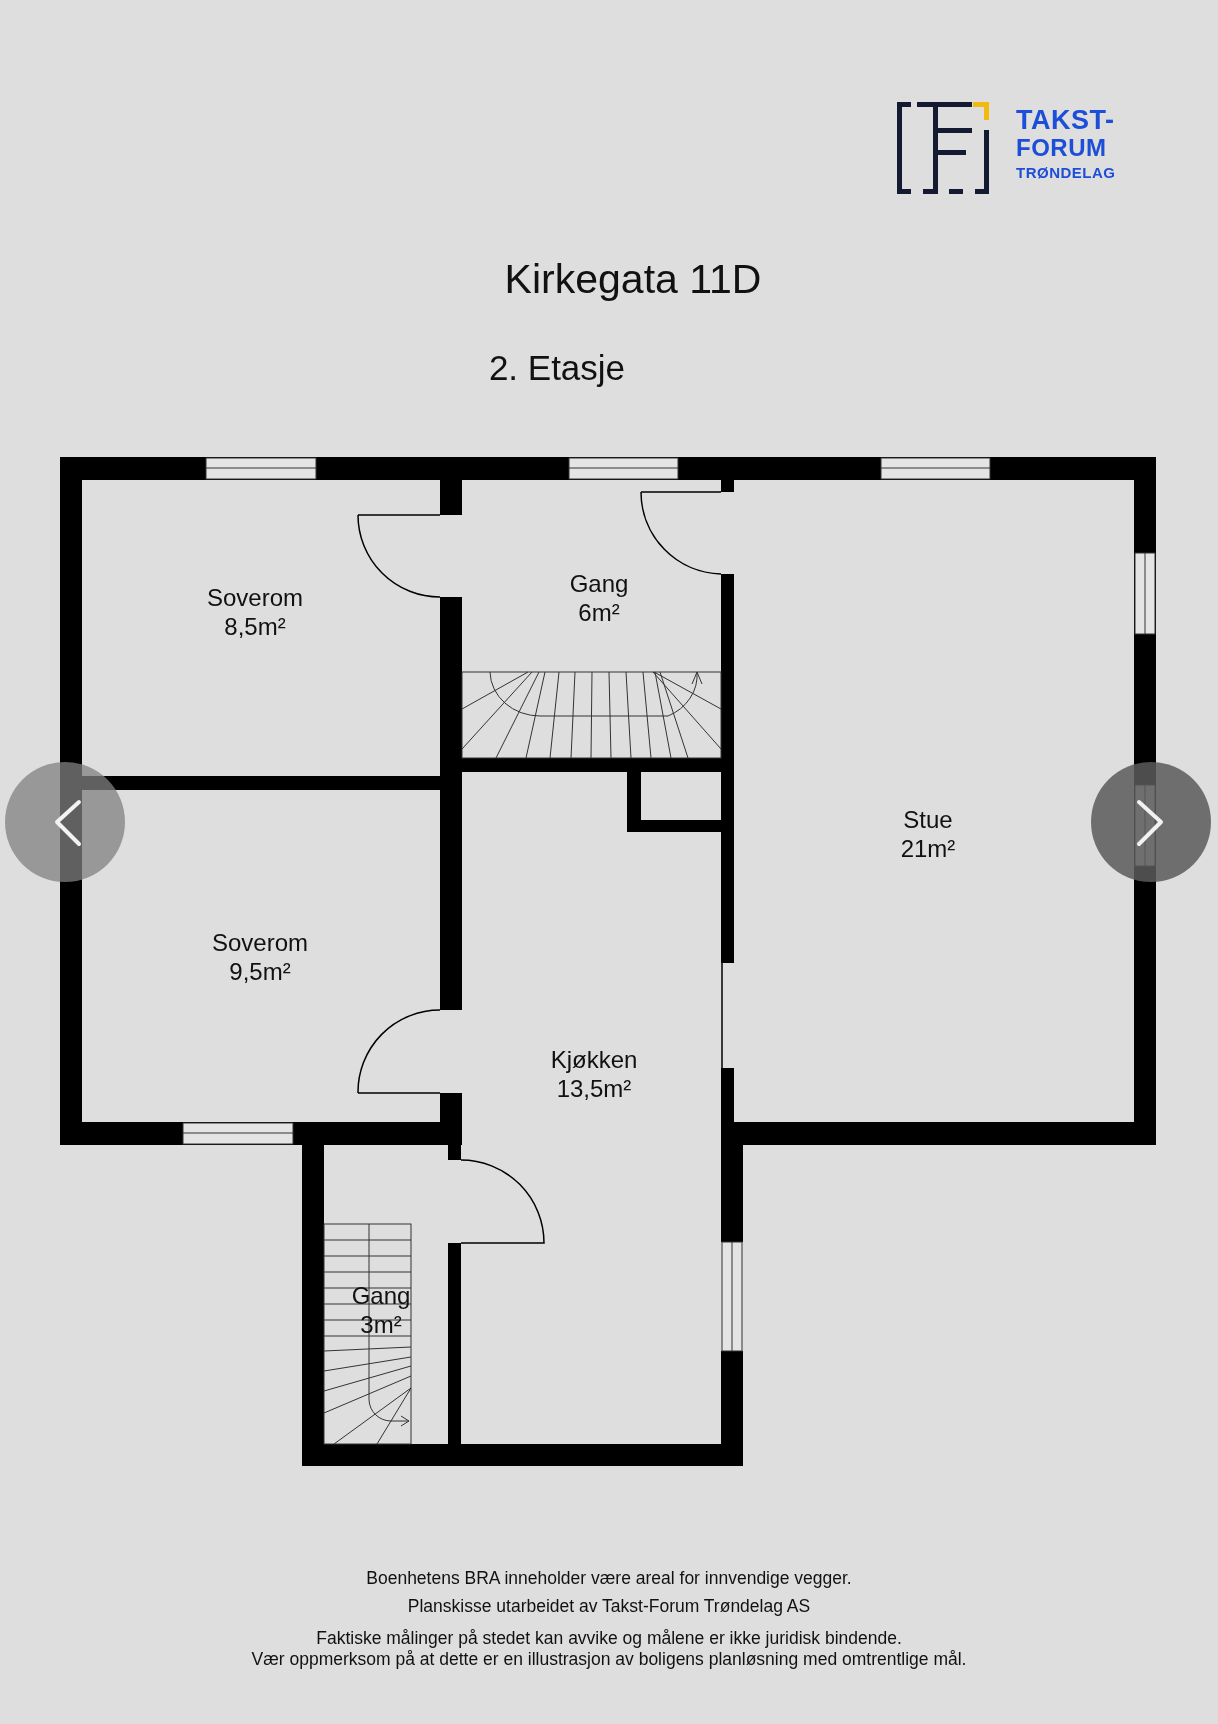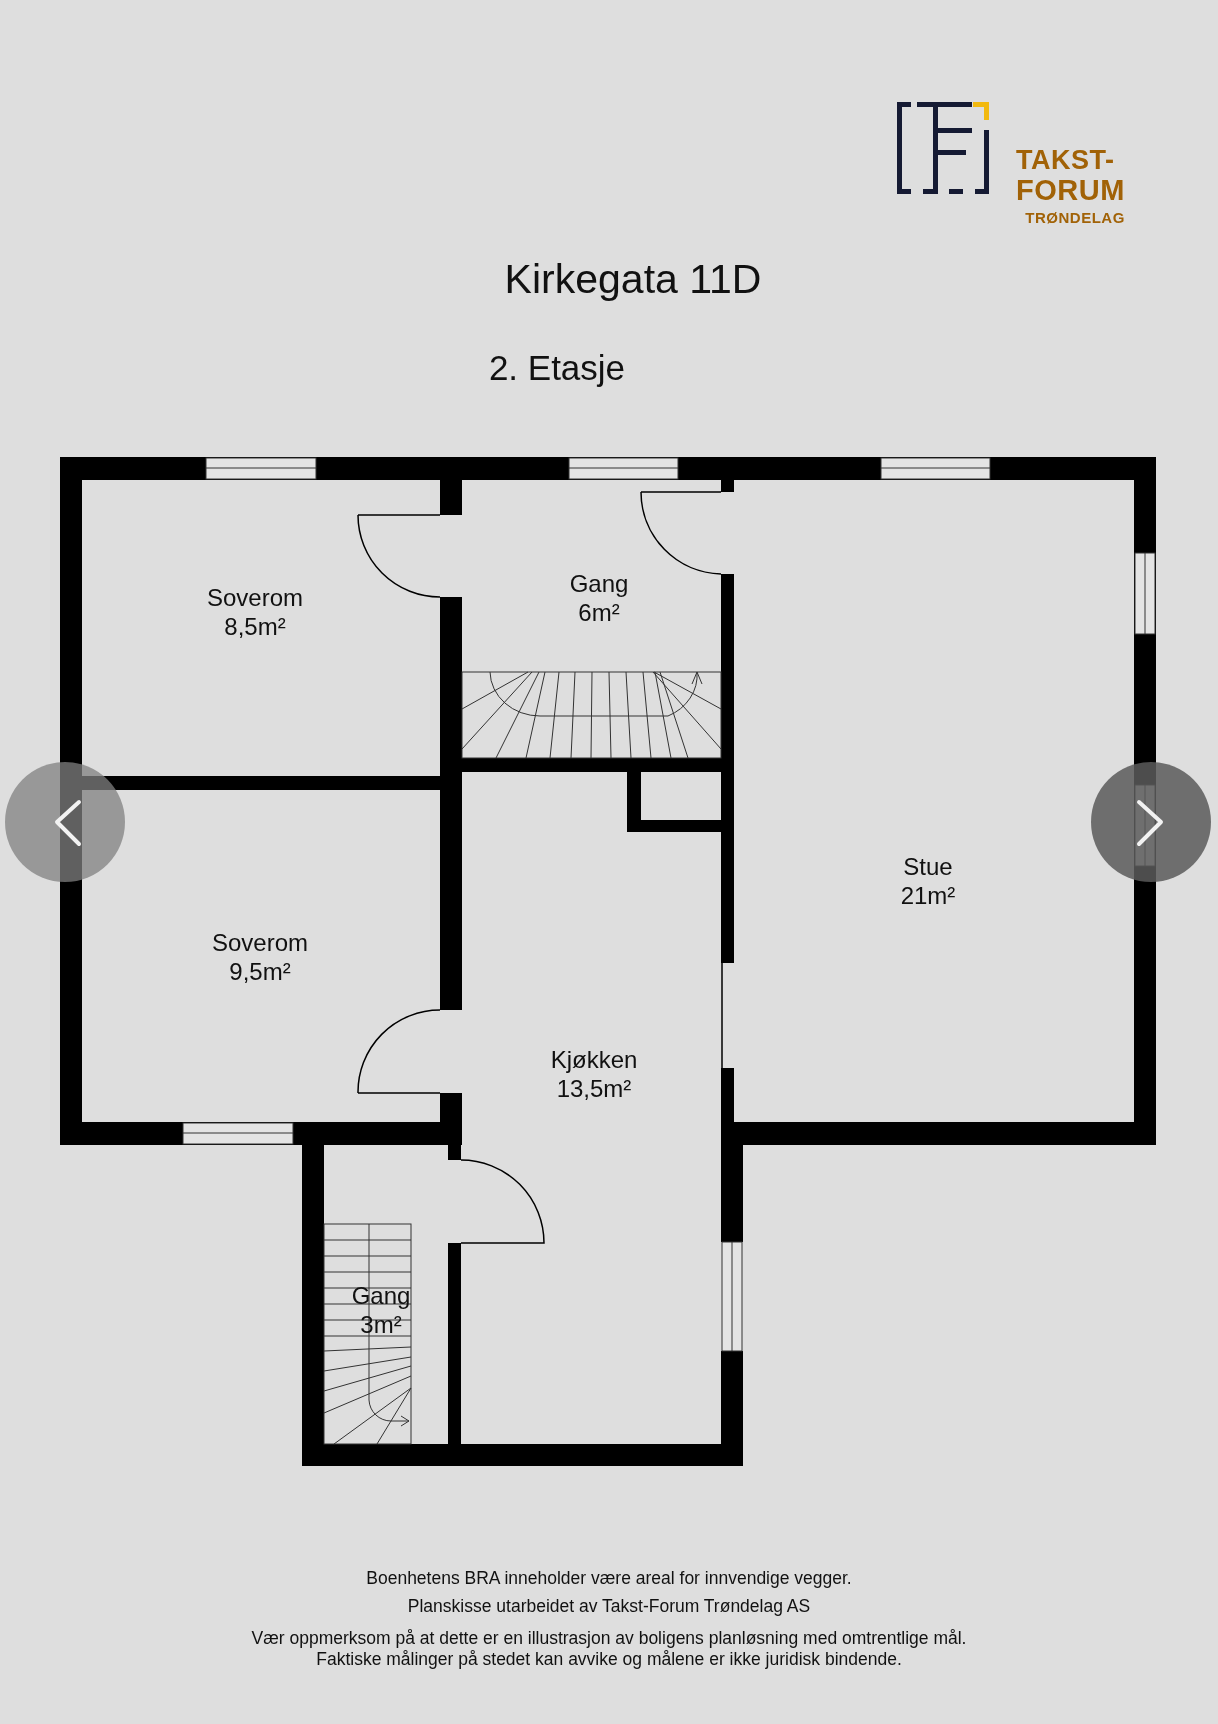--- a/index.html
+++ b/index.html
@@ -1,20 +1,20 @@
 <!DOCTYPE html>
 <html><head>
 <meta charset="utf-8">
 <style>
   html, body { margin:0; padding:0; }
   body { width:1218px; height:1724px; background:#dedede; position:relative; overflow:hidden; font-family:"Liberation Sans", sans-serif; color:#111; }
   .logo { position:absolute; left:897px; top:100px; width:240px; height:96px; }
-  .logo-text { position:absolute; left:1016px; top:107px; font-family:"Liberation Sans", sans-serif; font-weight:bold; color:#a16207; line-height:1;margin-top:40px; }
+  .logo-text { position:absolute; left:1016px; top:107px; font-family:"Liberation Sans", sans-serif; font-weight:bold; color:#1d4ed8; line-height:1; }
   .logo-text .l1 { font-size:27px; letter-spacing:0.5px; display:block; }
-  .logo-text .l2 { font-size:29px; letter-spacing:0.5px; display:block; margin-top:2px; }
+  .logo-text .l2 { font-size:24px; letter-spacing:0.5px; display:block; margin-top:2px; }
   .logo-text .l3 { font-size:15px; letter-spacing:0.5px; display:block; margin-top:5px;text-align:right; }
   .title { position:absolute; left:0; width:1218px; top:256px; text-align:center; font-size:41px;margin-left:24px; }
   .subtitle { position:absolute; left:0; width:1114px; top:348px; text-align:center; font-size:35px; }
   .plan { position:absolute; left:0; top:0; width:1218px; height:1724px; }
   .room-label { position:absolute; text-align:center; font-size:24px; line-height:29px; transform:translateX(-50%); white-space:nowrap; }
   .nav-btn { position:absolute; width:120px; height:120px; border-radius:50%; cursor:pointer; }
   .nav-prev { left:5px; top:762px; background:rgba(128,128,128,0.75); }
   .nav-next { left:1091px; top:762px; background:rgba(90,90,90,0.85); }
   .nav-btn svg { position:absolute; left:0; top:0; }
   .footer { position:absolute; left:0; width:1218px; text-align:center; font-size:17.5px; line-height:21px; }
@@ -163,21 +163,21 @@
 </svg>
 
 <div class="room-label" style="left:255px;top:583px;">
   <div>Soverom</div>
   <div>8,5m²</div>
 </div>
 <div class="room-label" style="left:599px;top:569px;">
   <div>Gang</div>
   <div>6m²</div>
 </div>
-<div class="room-label" style="left:928px;top:852px;">
+<div class="room-label" style="left:928px;top:805px;">
   <div>Stue</div>
   <div>21m²</div>
 </div>
 <div class="room-label" style="left:260px;top:928px;">
   <div>Soverom</div>
   <div>9,5m²</div>
 </div>
 <div class="room-label" style="left:594px;top:1045px;">
   <div>Kjøkken</div>
   <div>13,5m²</div>
@@ -198,15 +198,15 @@
   </svg>
 </div>
 
 <div class="footer f1">
   <div>Planskisse utarbeidet av Takst-Forum Trøndelag AS</div>
 </div>
 <div class="footer f2">
   <div>Boenhetens BRA inneholder være areal for innvendige vegger.</div>
 </div>
 <div class="footer f3">
+  <div>Faktiske målinger på stedet kan avvike og målene er ikke juridisk bindende.</div>
   <div>Vær oppmerksom på at dette er en illustrasjon av boligens planløsning med omtrentlige mål.</div>
-  <div>Faktiske målinger på stedet kan avvike og målene er ikke juridisk bindende.</div>
 </div>
 
 </body></html>

